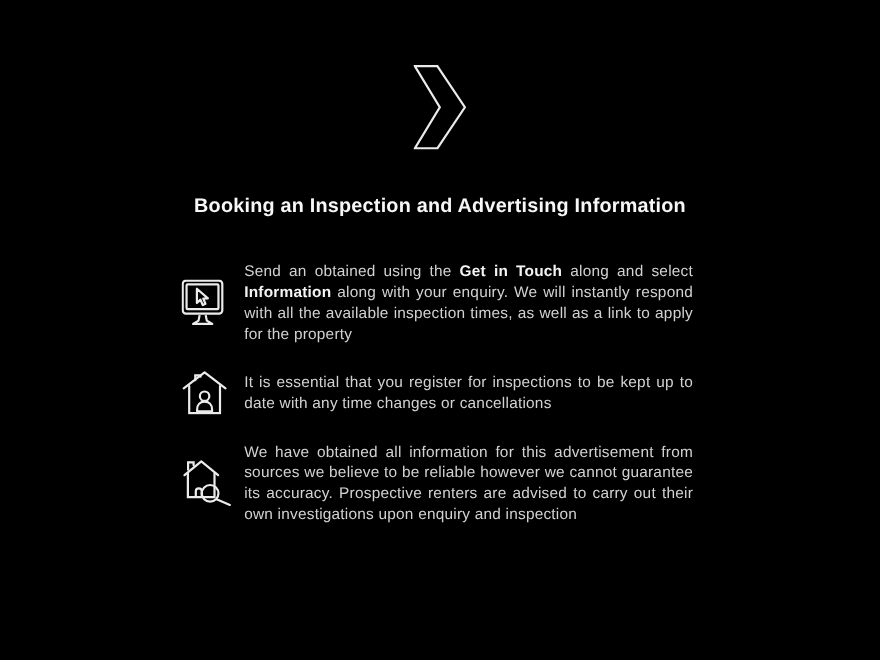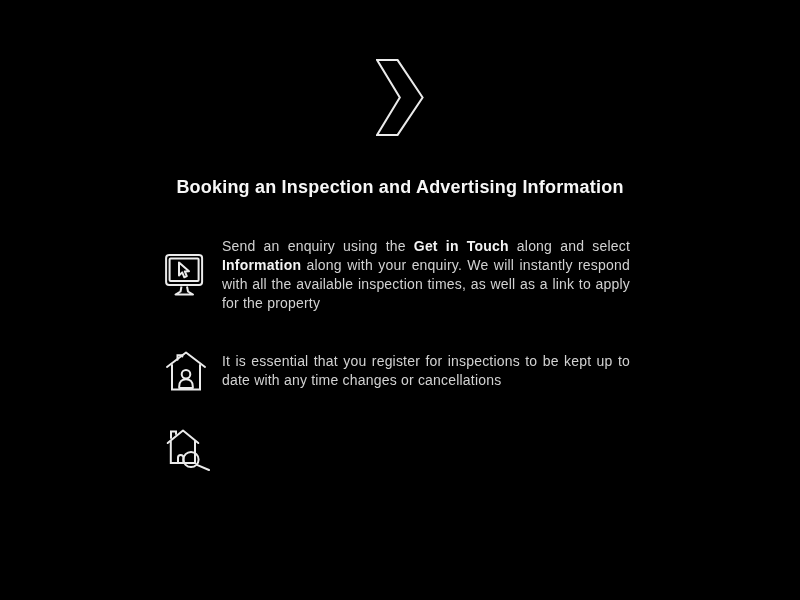--- a/index.html
+++ b/index.html
@@ -39,21 +39,21 @@
     color: var(--heading);
   }
   .items {
     margin: 39px 0 0 165px;
     width: 465px;
   }
   .item {
     display: flex;
     align-items: center;
   }
-  .item + .item { margin-top: 38px; }
+  .item + .item { margin-top: 24px; }
   .item-icon {
     flex: 0 0 46px;
     width: 46px;
     margin-right: 11px;
     display: flex;
     justify-content: flex-start;
     align-items: center;
   }
   .item-icon svg { display: block; }
   .item-text {
@@ -92,21 +92,21 @@
 
     <div class="item">
       <span class="item-icon">
         <svg width="39" height="42" viewBox="0 0 39 42">
           <rect class="stroke" stroke-width="2.2" x="1.1" y="1.1" width="36" height="30" rx="3"></rect>
           <rect class="stroke" stroke-width="1.8" x="4.6" y="4.6" width="29" height="22.5" rx="1"></rect>
           <path class="stroke" stroke-width="1.5" stroke-linejoin="round" d="M14,8.5 V21.5 L17.2,18.4 L19.3,23.3 L21.8,22.2 L19.8,17.4 L24,17.2 Z"></path>
           <path class="stroke" stroke-width="1.8" stroke-linejoin="round" d="M16.5,32.5 L15.5,37.5 L10.5,40.5 H28 L23,37.5 L22,32.5"></path>
         </svg>
       </span>
-      <p class="item-text"><span>Send an enquiry using the </span><b>Get in Touch</b><span> along and select </span><b>Information</b><span> along with your enquiry. We will instantly respond with all the available inspection times, as well as a link to apply for the property</span></p>
+      <p class="item-text"><span>Send an obtained using the </span><b>Get in Touch</b><span> along and select </span><b>Information</b><span> along with your enquiry. We will instantly respond with all the available inspection times, as well as a link to apply for the property</span></p>
     </div>
 
     <div class="item">
       <span class="item-icon">
         <svg width="42" height="40" viewBox="0 0 42 40">
           <path class="stroke" stroke-width="2.2" stroke-linecap="round" stroke-linejoin="round" d="M2,16 L21,1.5 L40,16"></path>
           <path class="stroke" stroke-width="1.9" stroke-linecap="round" d="M12.5,8.7 V4.3 H17.3 V5.4"></path>
           <path class="stroke" stroke-width="2.2" stroke-linecap="round" d="M7,14 V38.5 H35 V14"></path>
           <circle class="stroke" stroke-width="1.9" cx="21" cy="23.2" r="4.3"></circle>
           <path class="stroke" stroke-width="1.9" stroke-linejoin="round" d="M14.2,37 v-1.6 c0,-4.6 2.9,-7.2 6.8,-7.2 c3.9,0 6.8,2.6 6.8,7.2 V37 Z"></path>
@@ -119,16 +119,17 @@
       <span class="item-icon">
         <svg width="46" height="43" viewBox="0 0 46 43">
           <path class="stroke" stroke-width="2" stroke-linecap="round" stroke-linejoin="round" d="M2.7,14 L18,1.5 L33.3,14"></path>
           <path class="stroke" stroke-width="1.8" stroke-linecap="round" d="M6,9 V2.4 H11 V5"></path>
           <path class="stroke" stroke-width="2" stroke-linecap="round" d="M5.8,12.5 V34 H30 V12.5"></path>
           <path class="stroke" stroke-width="1.7" d="M13,34 V28.6 C13,25 18.4,25 18.4,28.6 V34"></path>
           <circle cx="26" cy="30.5" r="7.6" fill="#000000" class="stroke" stroke-width="2"></circle>
           <path class="stroke" stroke-width="2" stroke-linecap="round" d="M31.9,35.9 L44,41"></path>
         </svg>
       </span>
+      <p class="item-text"><span>We have obtained all information for this advertisement from sources we believe to be reliable however we cannot guarantee its accuracy. Prospective renters are advised to carry out their own investigations upon enquiry and inspection</span></p>
     </div>
 
   </div>
 </div>
 
 </body></html>

